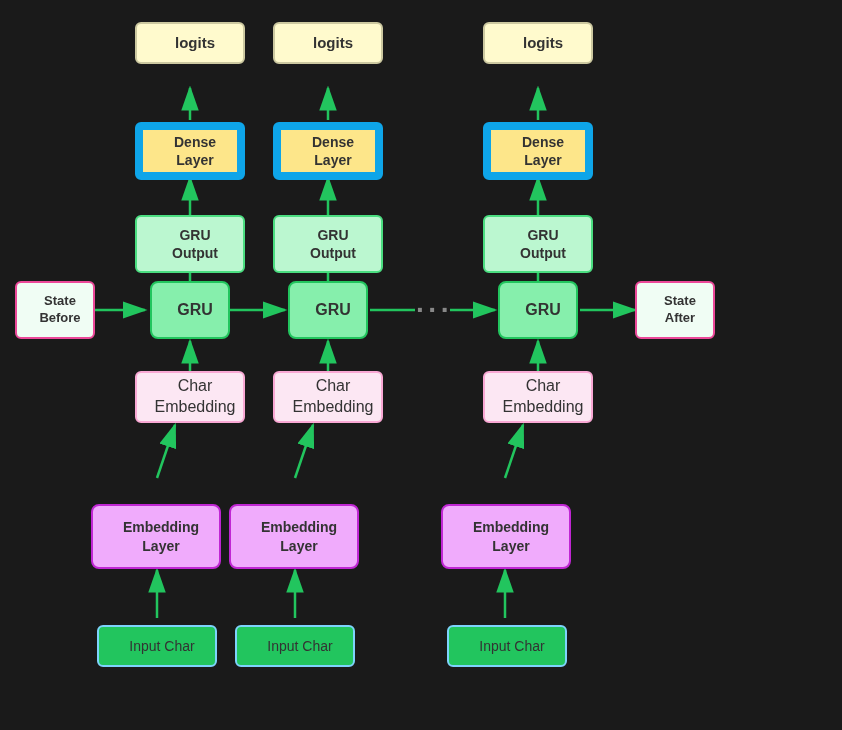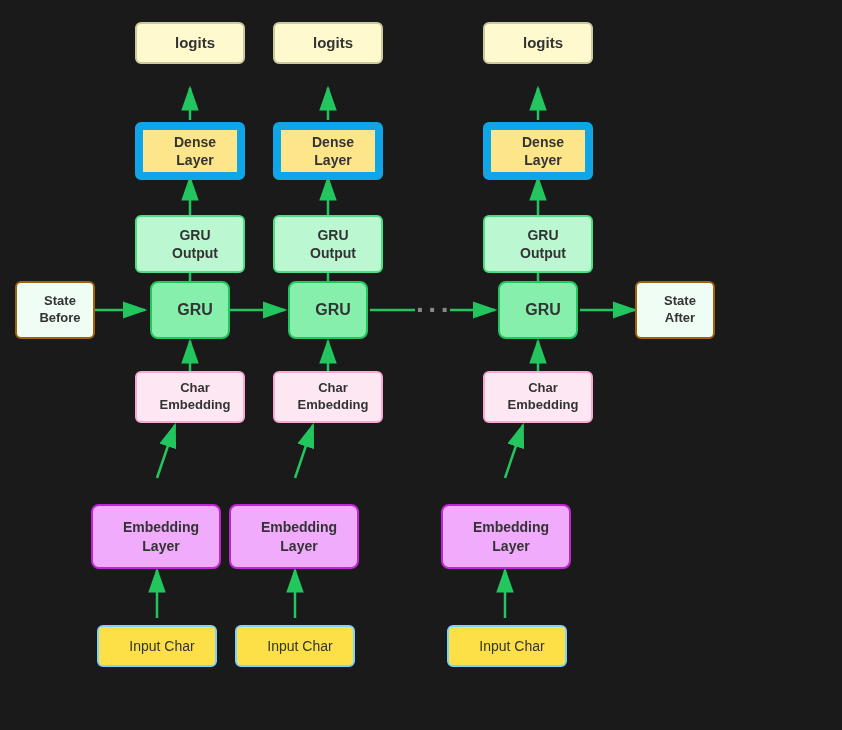--- a/index.html
+++ b/index.html
@@ -74,53 +74,53 @@
       width: 80px;
       height: 58px;
       border-radius: 8px;
     }
 
     
     .char-emb {
       background: #fce7f3;
       border: 2px solid #f9a8d4;
       color: #333;
-      font-size: 13px;
-      font-weight: bold;
+      font-size: 16px;
+      font-weight: normal;
       width: 110px;
       height: 52px;
     }
 
     
     .emb-layer {
       background: #f0abfc;
       border: 2px solid #c026d3;
       color: #333;
       font-size: 14px;
       font-weight: bold;
       width: 130px;
       height: 65px;
       border-radius: 8px;
     }
 
     
     .input-char {
-      background: #fde047;
+      background: #22c55e;
       border: 2px solid #7dd3fc;
       color: #333;
       font-size: 14px;
       font-weight: normal;
       width: 120px;
       height: 42px;
     }
 
     
     .state-box {
       background: #f0fdf4;
-      border: 2px solid #a16207;
+      border: 2px solid #ec4899;
       color: #333;
       font-weight: bold;
       font-size: 13px;
       width: 80px;
       height: 58px;
     }
 
     
     .arrows-svg {
       position: absolute;

